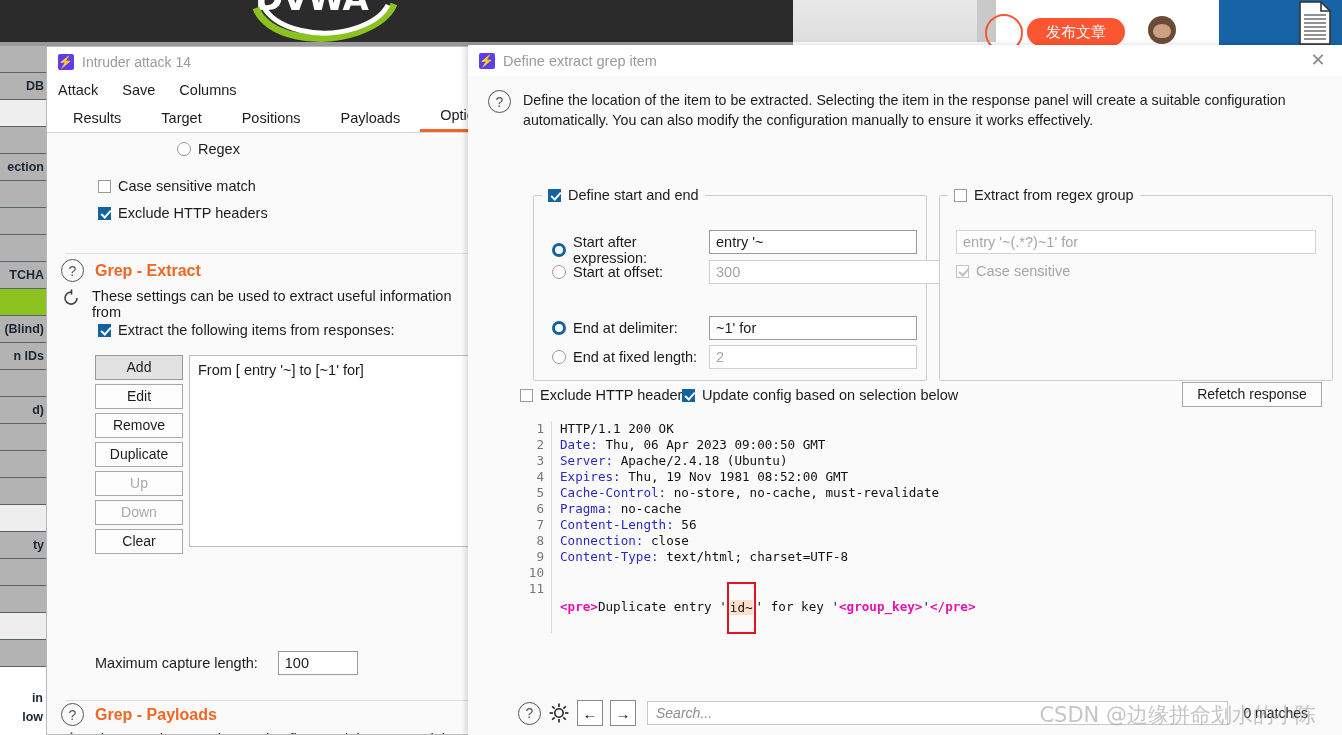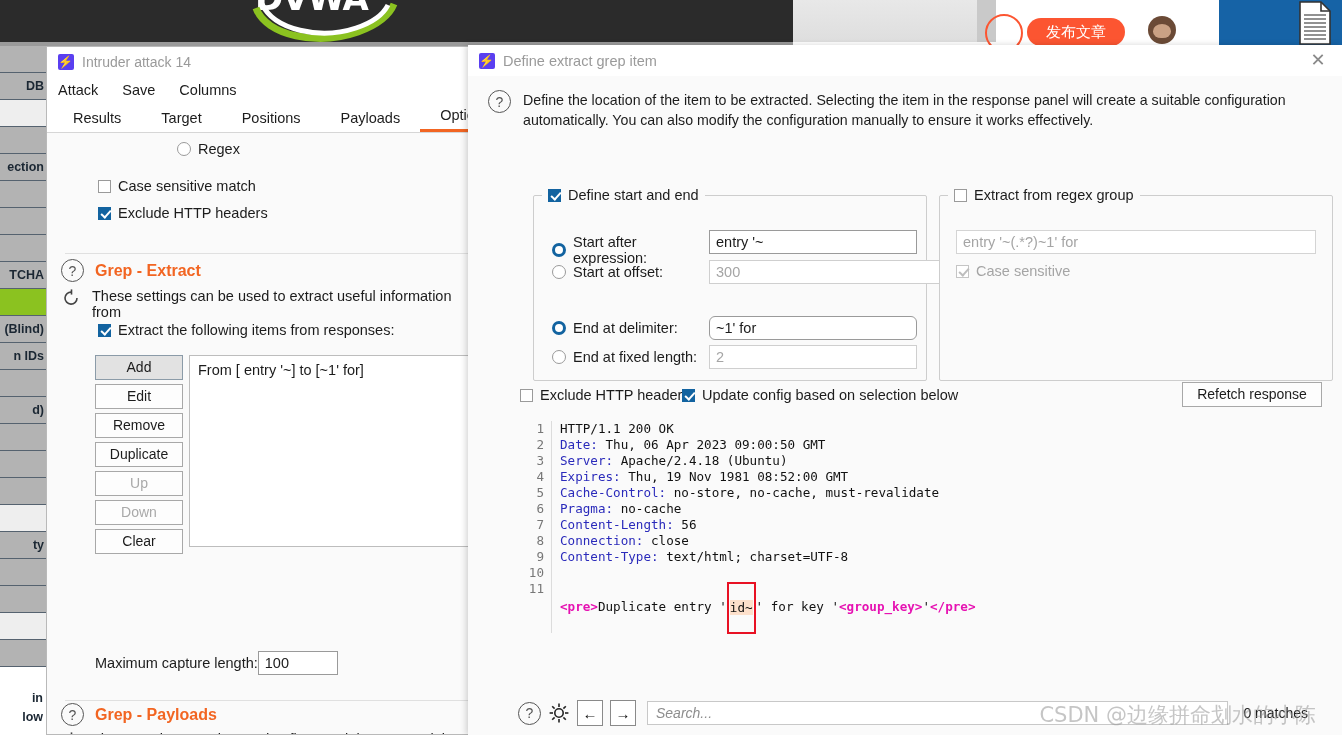--- a/index.html
+++ b/index.html
@@ -385,21 +385,21 @@
           <div class="btn">Duplicate</div>
           <div class="btn dis">Up</div>
           <div class="btn dis">Down</div>
           <div class="btn">Clear</div>
         </div>
 
       <div class="listbox" style="position:absolute; left:142px; top:222px; width:300px; height:192px;">
         <div>From [ entry '~] to [~1' for]</div>
       </div>
 
-      <div style="position:absolute; left:48px; top:518px; display:flex; align-items:center; gap:0;">
+      <div style="position:absolute; left:48px; top:518px; display:flex; align-items:center; gap:20px;">
         <span class="label-line">Maximum capture length:</span>
         <span class="txtin" style="width:80px; line-height:23px;">100</span>
       </div>
 
       <div class="hr-sep" style="position:absolute; left:0; top:557px; width:430px;"></div>
 
       <div style="position:absolute; left:14px; top:570px; display:flex; gap:11px; align-items:center;">
         <span class="help-circ">?</span>
         <span class="sec-title">Grep - Payloads</span>
       </div>
@@ -447,21 +447,21 @@
         <div class="opt-row" style="position:absolute; left:18px; top:61px;">
           <span class="radio"></span>
           <span>Start at offset:</span>
         </div>
         <span class="txtin" style="position:absolute; left:175px; top:57px; width:237px; line-height:23px; color:#a5a5a5; border-color:#cfcfcf;">300</span>
 
         <div class="opt-row" style="position:absolute; left:18px; top:117px;">
           <span class="radio on"></span>
           <span>End at delimiter:</span>
         </div>
-        <span class="txtin" style="position:absolute; left:175px; top:113px; width:208px; line-height:23px;border-radius:6px;">~1' for</span>
+        <span class="txtin" style="position:absolute; left:175px; top:113px; width:208px; line-height:23px;">~1' for</span>
 
         <div class="opt-row" style="position:absolute; left:18px; top:146px;">
           <span class="radio"></span>
           <span>End at fixed length:</span>
         </div>
         <span class="txtin" style="position:absolute; left:175px; top:142px; width:208px; line-height:23px; color:#a5a5a5; border-color:#cfcfcf;">2</span>
       </fieldset>
 
       <fieldset class="group dim" style="position:absolute; left:458px; top:98px; width:392px; height:192px;">
         <legend>

